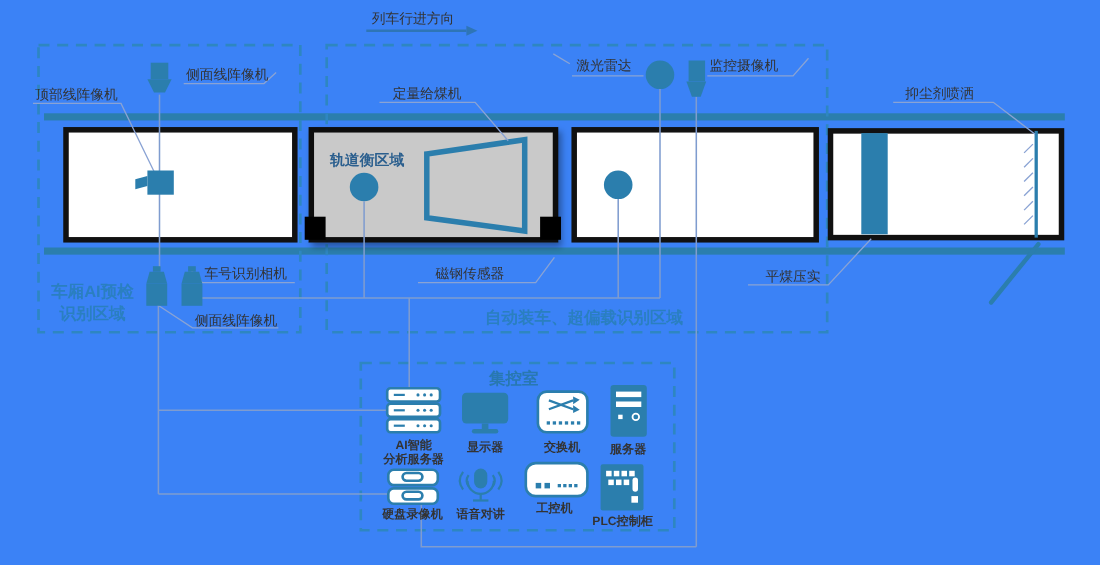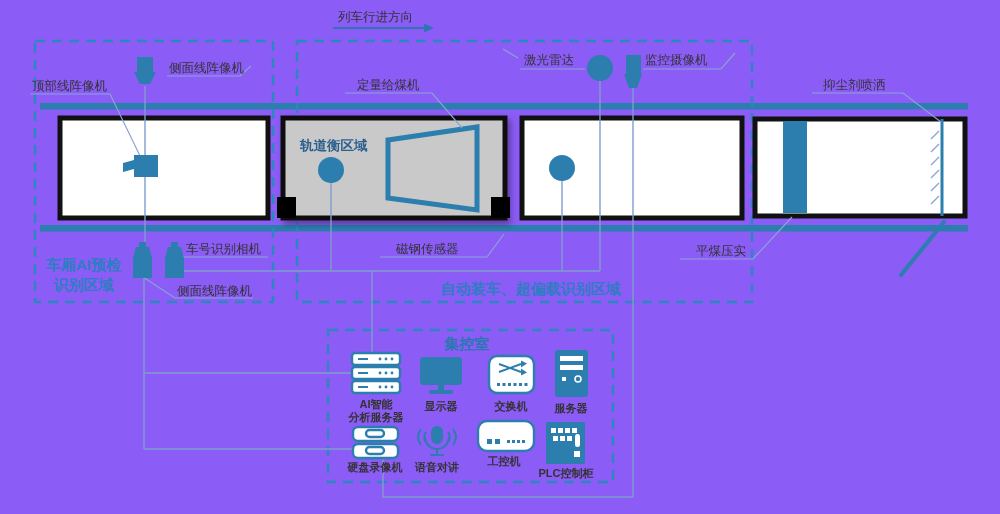--- a/index.html
+++ b/index.html
@@ -1,16 +1,16 @@
 <!DOCTYPE html>
 <html><head>
 <meta charset="utf-8">
 <style>
   html,body{margin:0;padding:0;background:#ffffff;}
-  .stage{position:relative;width:1000px;height:514px;background:#8b5cf6;overflow:hidden;
+  .stage{position:relative;width:1000px;height:514px;background:#3b82f6;overflow:hidden;
          font-family:"Liberation Sans", sans-serif;}
   svg{display:block;}
   text{font-family:"Liberation Sans", sans-serif;}
   .lbl{font-size:12.5px;fill:#333333;}
   .devlbl{font-size:11px;font-weight:600;fill:#333333;}
   .regionlbl{font-size:15px;font-weight:bold;fill:#2A7FC0;}
   .scale-lbl{font-size:13.5px;font-weight:bold;fill:#2B5F8E;}
   .room-lbl{font-size:15px;font-weight:bold;fill:#2878B0;}
   .rail{fill:#2B7EAD;}
   .dashbox{fill:none;stroke:#2E86C1;stroke-width:2.4;stroke-dasharray:10 7;}

